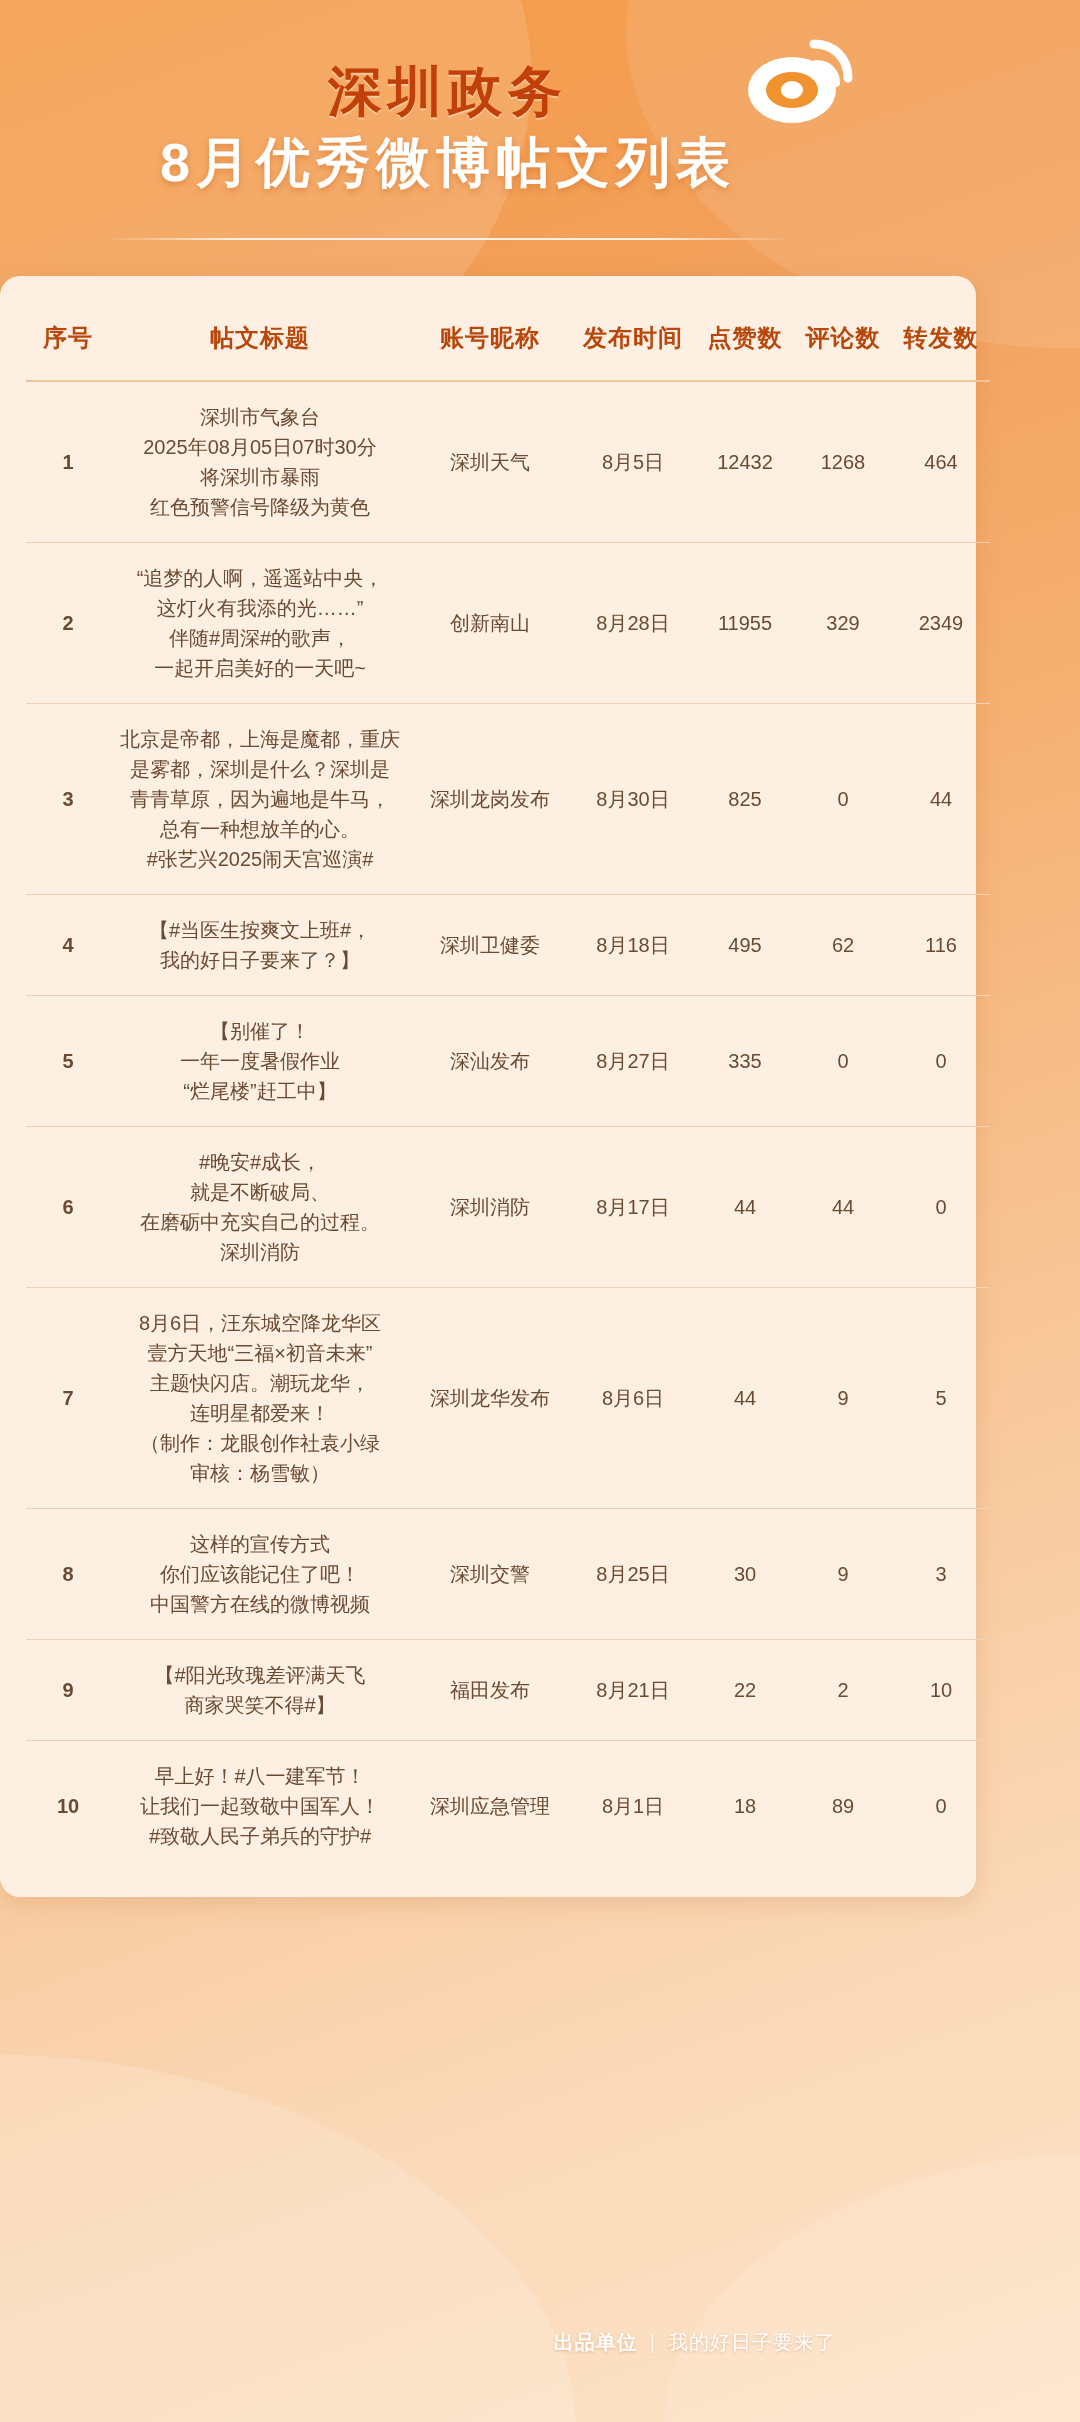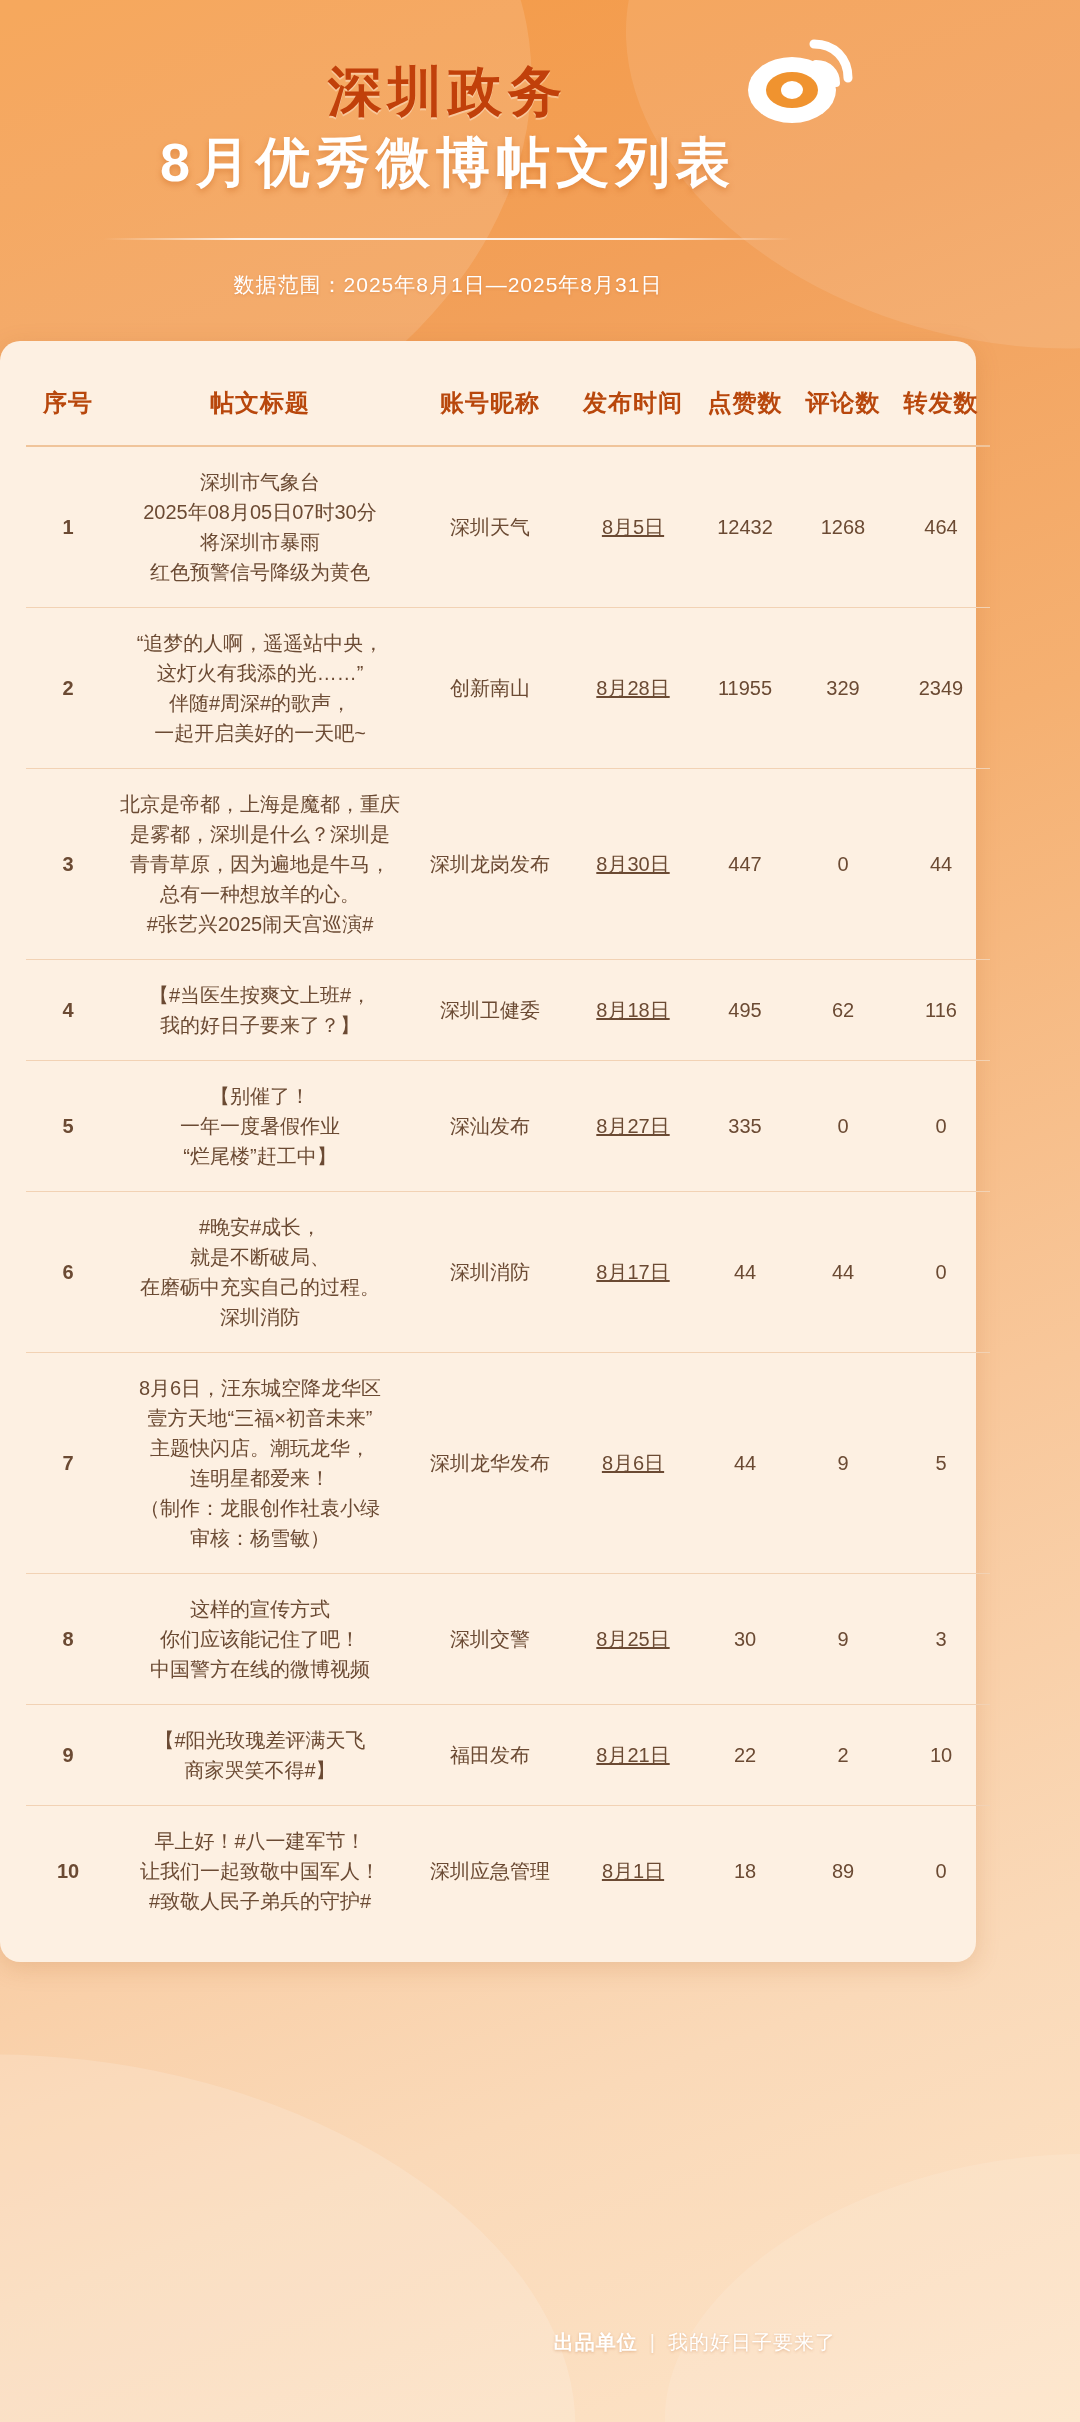--- a/index.html
+++ b/index.html
@@ -171,21 +171,20 @@
     padding-left: 10px;
     padding-right: 10px;
   }
   .acct-cell {
     color: #c2530d;
     font-size: 20px;
   }
   .time-cell {
     color: #7d5a3e;
     font-size: 20px;
-    text-decoration: underline;
   }
   .num-cell {
     color: #7d5a3e;
     font-size: 21px;
   }
 
   
   .footer {
     position: absolute;
     bottom: 66px;
@@ -225,21 +224,20 @@
           <ellipse cx="46" cy="58" rx="44" ry="33" fill="#ffffff"></ellipse>
           <ellipse cx="46" cy="58" rx="26" ry="18" fill="#f0932f"></ellipse>
           <ellipse cx="46" cy="58" rx="11" ry="9" fill="#ffffff"></ellipse>
           <path d="M68 12 C88 12 102 26 102 46" stroke="#ffffff" stroke-width="9" fill="none" stroke-linecap="round"></path>
           <path d="M70 32 C82 32 90 40 90 51" stroke="#ffffff" stroke-width="8" fill="none" stroke-linecap="round"></path>
         </svg>
       </span>
     </div>
     <div class="divider"></div>
     <div class="meta">
-      <div>数据范围：2025年8月1日—2025年8月31日</div>
     </div>
   </div>
 
   <div class="card">
     <table class="posts">
       <colgroup>
         <col class="col-rank">
         <col class="col-title">
         <col class="col-acct">
         <col class="col-time">
@@ -275,21 +273,21 @@
             <td class="time-cell">8月28日</td>
             <td class="num-cell">11955</td>
             <td class="num-cell">329</td>
             <td class="num-cell">2349</td>
           </tr>
           <tr>
             <td class="rank-cell rank-top">3</td>
             <td class="title-cell">北京是帝都，上海是魔都，重庆<br>是雾都，深圳是什么？深圳是<br>青青草原，因为遍地是牛马，<br>总有一种想放羊的心。<br>#张艺兴2025闹天宫巡演#</td>
             <td class="acct-cell">深圳龙岗发布</td>
             <td class="time-cell">8月30日</td>
-            <td class="num-cell">447</td>
+            <td class="num-cell">825</td>
             <td class="num-cell">0</td>
             <td class="num-cell">44</td>
           </tr>
           <tr>
             <td class="rank-cell">4</td>
             <td class="title-cell">【#当医生按爽文上班#，<br>我的好日子要来了？】</td>
             <td class="acct-cell">深圳卫健委</td>
             <td class="time-cell">8月18日</td>
             <td class="num-cell">495</td>
             <td class="num-cell">62</td>

